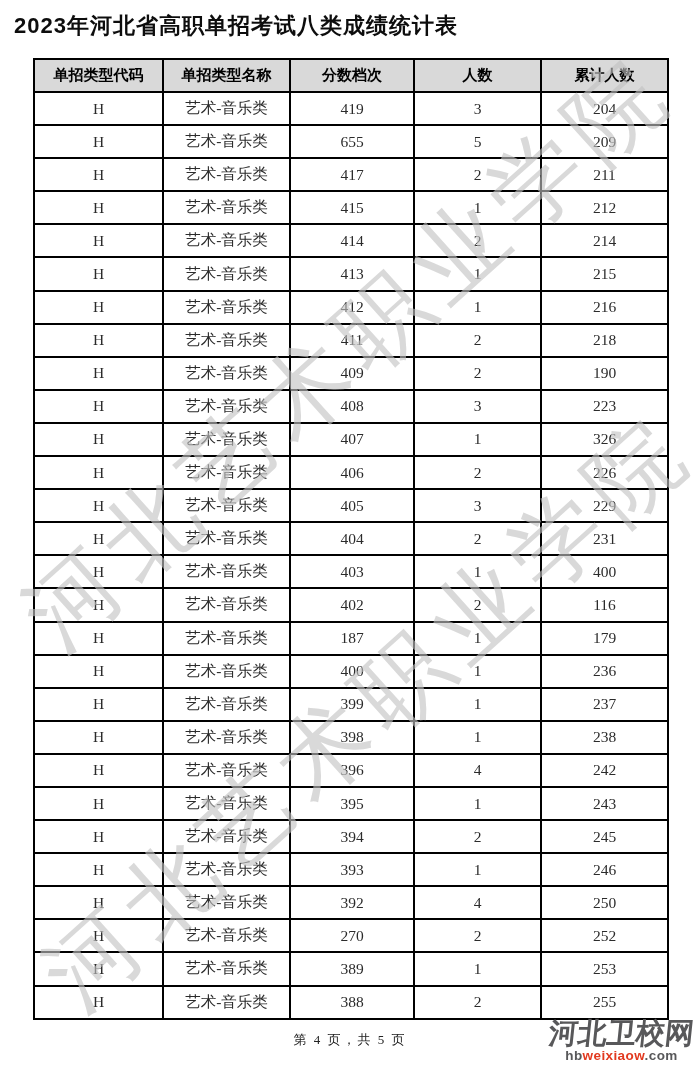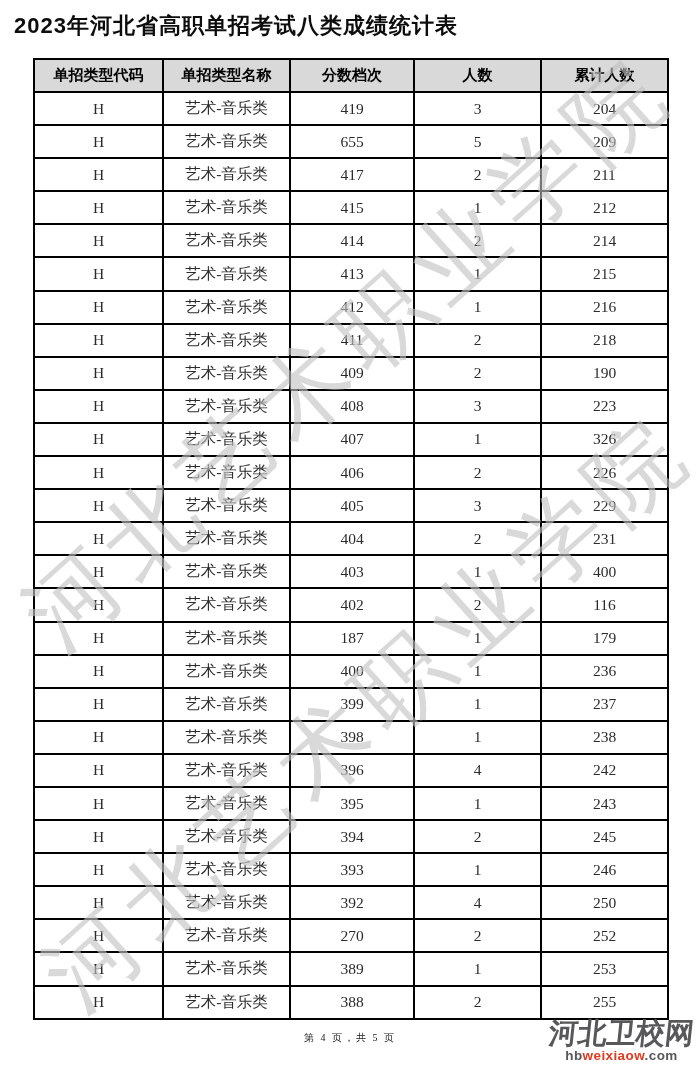--- a/index.html
+++ b/index.html
@@ -59,21 +59,21 @@
     opacity:0.62;
     transform:translate(-50%,-50%) rotate(-42deg);
     z-index:5;
     pointer-events:none;
   }
   .wm1 { left:348px; top:352px; }
   .wm2 { left:368px; top:712px; }
   .page-footer {
     position:absolute; top:1031px; left:0; width:100%;
     text-align:center;
-    font-size:10px; color:#222;
+    font-size:13px; color:#222;
     letter-spacing:2px;
   }
   .logo {
     position:absolute; right:6px; top:1018px;
     text-align:center;
     z-index:6;
     line-height:1.05;
   }
   .logo-cn {
     font-family:"Liberation Sans", sans-serif;

